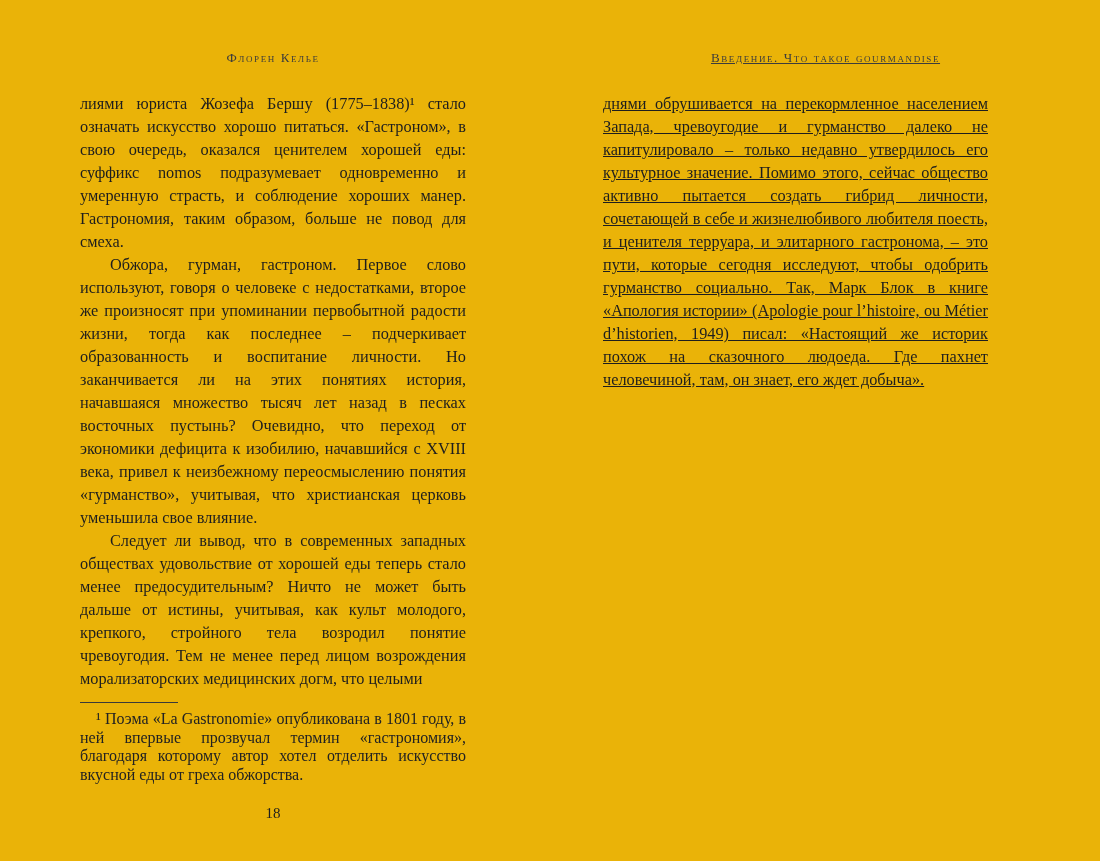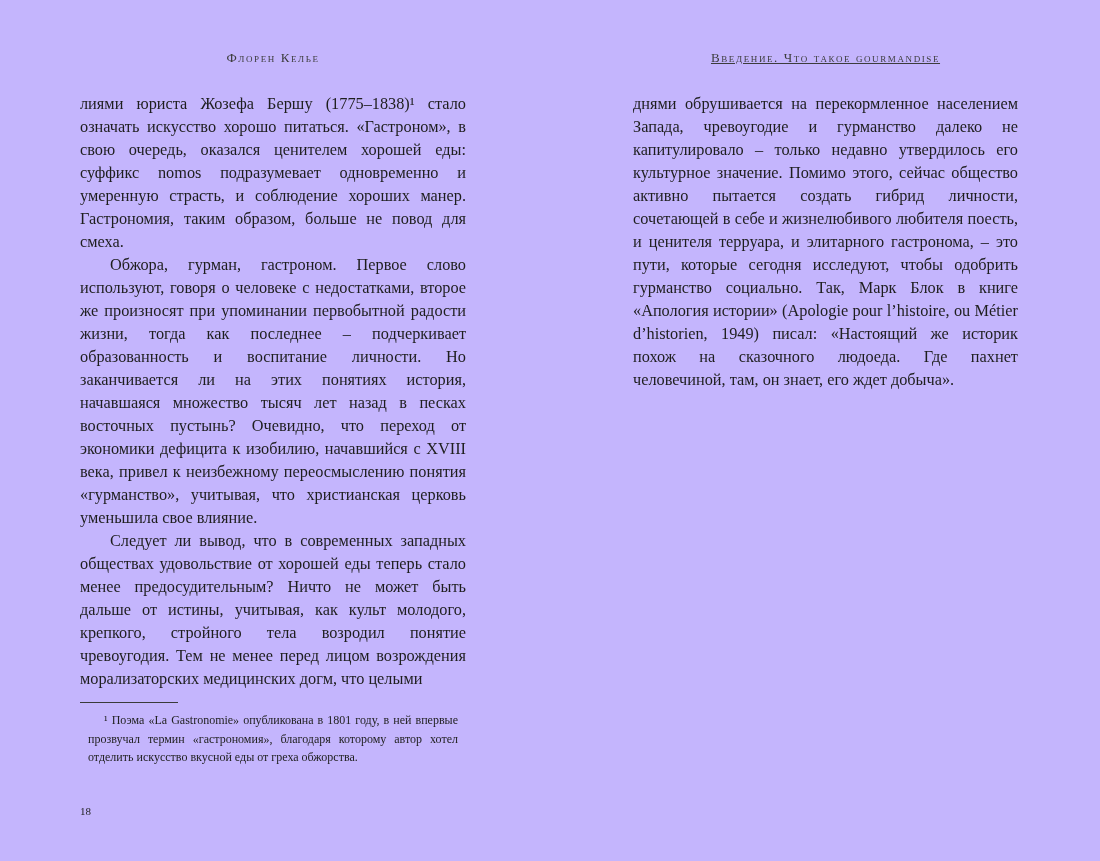--- a/index.html
+++ b/index.html
@@ -4,21 +4,21 @@
 <style>
   html, body {
     margin: 0;
     padding: 0;
     background: #ffffff;
   }
   .spread {
     position: relative;
     width: 1100px;
     height: 861px;
-    background: #c4b5fd;
+    background: #eab308;
     font-family: "Liberation Serif", "DejaVu Serif", serif;
     color: #1e1e1e;
     overflow: hidden;
   }
   .running-head {
     position: absolute;
     top: 50px;
     font-size: 13px;
     letter-spacing: 1.6px;
     font-variant: small-caps;
@@ -31,21 +31,21 @@
   .body-col {
     position: absolute;
     top: 92px;
     font-size: 16.3px;
     line-height: 23px;
     text-align: justify;
     hyphens: auto;
     -webkit-hyphens: auto;
   }
   .body-col.left  { left: 80px;  width: 386px; }
-  .body-col.right { left: 633px; width: 385px; }
+  .body-col.right { left: 603px; width: 385px; text-decoration: underline; }
 
   .body-col p {
     margin: 0;
     text-indent: 30px;
   }
   .body-col p.no-indent {
     text-indent: 0;
   }
 
   .footnote-area {
@@ -54,34 +54,35 @@
     top: 702px;
     width: 386px;
   }
   .footnote-rule {
     width: 98px;
     height: 0;
     border-top: 1px solid #3a3a3a;
     margin-bottom: 7px;
   }
   .footnote-text {
-    margin: 8px;
-    font-size: 12px;
+    margin: 0;
+    font-size: 16px;
     line-height: 18.6px;
     text-align: justify;
     text-indent: 16px;
     color: #222222;
   }
 
   .page-number {
     position: absolute;
     left: 80px;
     top: 805px;
     width: 386px;
-    font-size: 11px;
+    text-align: center;
+    font-size: 15px;
     color: #1e1e1e;
   }
 </style>
 </head>
 <body>
 
 <div class="spread">
 
   <div class="running-head left">Флорен Келье</div>
 

